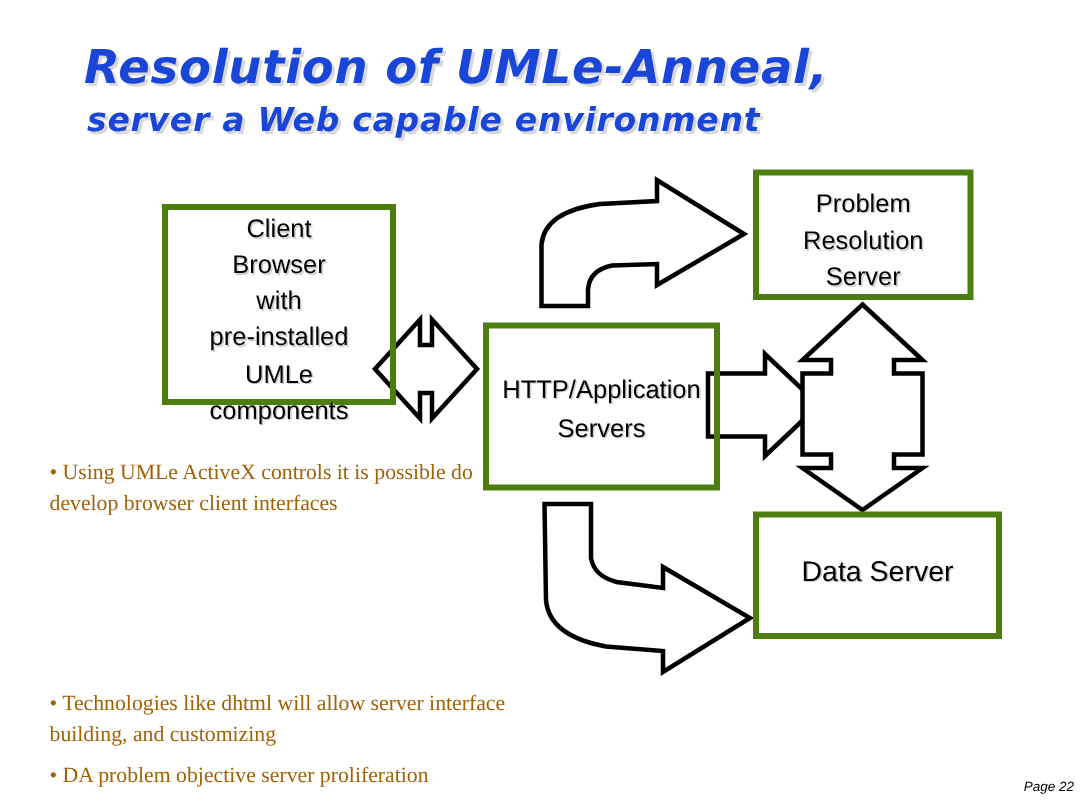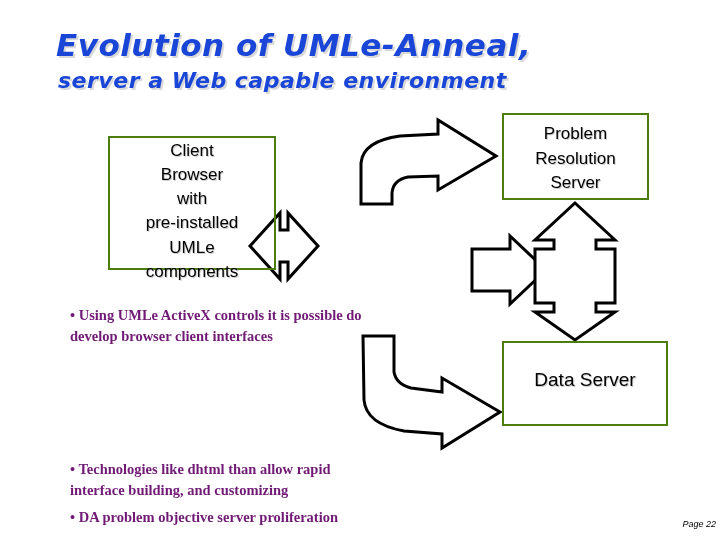--- a/index.html
+++ b/index.html
@@ -34,41 +34,41 @@
   }
   #title-sub {
     left: 58px;
     top: 68px;
     font-size: 22px;
   }
 
   
   .dbox {
     position: absolute;
-    border: 2px solid #4d7c0f;
+    border: 4px solid #4d7c0f;
     box-sizing: border-box;
     background: transparent;
     color: #000000;
     font-family: "Liberation Sans", sans-serif;
     text-align: center;
     line-height: 1.18;
     z-index: 3;
   }
   .dbox .dlabel {
     position: absolute;
     left: 50%;
     transform: translateX(-50%);
     white-space: pre;
     text-shadow: 1px 1px 0 #cfcfcf;
   }
 
   #box-client {
     left: 108px;
     top: 136px;
-    width: 168px;
+    width: 156px;
     height: 134px;
     text-align: center;
   }
   #box-client .dlabel {
     top: 1px;
     font-size: 17px;
     line-height: 1.42;
   }
 
   #box-prs {
@@ -121,27 +121,26 @@
     stroke: #000000;
     stroke-width: 3;
     stroke-linejoin: miter;
   }
 
   
   .bullet {
     position: absolute;
     left: 33px;
     width: 305px;
-    color: #701a75;
+    color: #a16207;
     font-family: "Liberation Serif", serif;
-    font-weight: bold;
+    font-weight: normal;
     font-size: 14.5px;
     line-height: 1.42;
     z-index: 4;
-    margin-left: 37px;
   }
   #bullet-0 { top: 305px; }
   #bullet-1 { top: 371px; }
   #bullet-2 { top: 459px; }
   #bullet-3 { top: 507px; }
 
   
   #page-number {
     position: absolute;
     right: 4px;
@@ -151,21 +150,21 @@
     font-style: italic;
     color: #000000;
     z-index: 4;
   }
 </style>
 </head>
 <body>
 
 <div id="slide">
 
-  <div class="title-line" id="title-main">Evolution of UMLe-Anneal,</div>
+  <div class="title-line" id="title-main">Resolution of UMLe-Anneal,</div>
   <div class="title-line" id="title-sub">server a Web capable environment</div>
 
   <svg id="arrows" viewBox="0 0 720 540">
 
     <g>
       <polygon points="250,246 280,213 280,230 288,230 288,213 318,246 288,279 288,262 280,262 280,279"></polygon>
     </g>
 
     <g>
       <path d="M 361,204 L 361,163 Q 363,141 400,136 L 438,134 L 438,120 L 496,156 L 438,190 L 438,176 L 408,177 Q 393,180 392,193 L 392,204 Z"></path>
@@ -192,24 +191,28 @@
 UMLe
 components</span>
   </div>
 
   <div class="dbox" id="box-prs">
     <span class="dlabel">Problem
 Resolution
 Server</span>
   </div>
 
+  <div class="dbox" id="box-http">
+    <span class="dlabel">HTTP/Application
+Servers</span>
+  </div>
 
   <div class="dbox" id="box-data">
     <span class="dlabel">Data Server</span>
   </div>
 
   <div class="bullet" id="bullet-0">• Using UMLe ActiveX controls it is possible do develop browser client interfaces</div>
-  <div class="bullet" id="bullet-2">• Technologies like dhtml than allow rapid interface building, and customizing</div>
+  <div class="bullet" id="bullet-2">• Technologies like dhtml will allow server interface building, and customizing</div>
   <div class="bullet" id="bullet-3">• DA problem objective server proliferation</div>
 
   <div id="page-number">Page 22</div>
 
 </div>
 
 </body></html>

